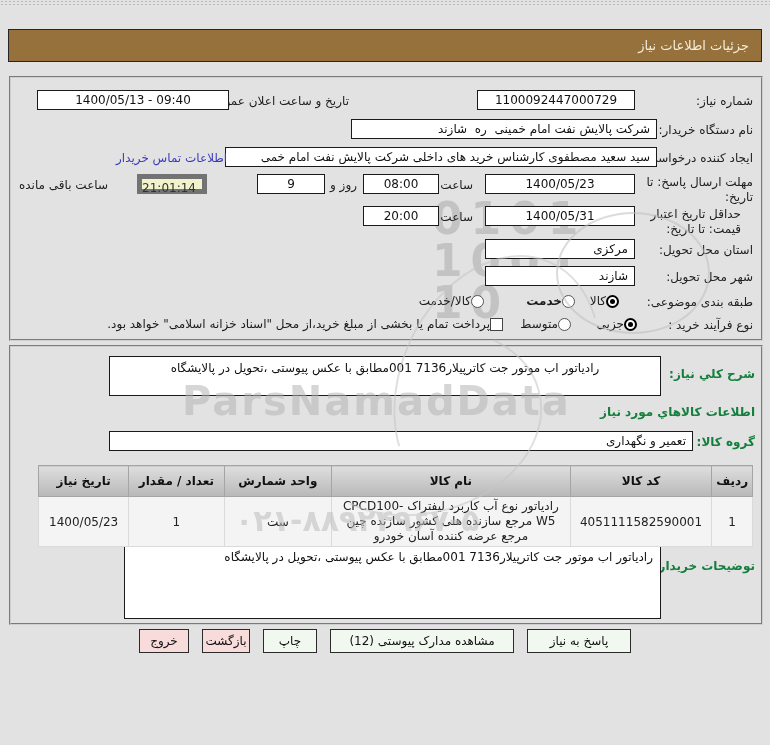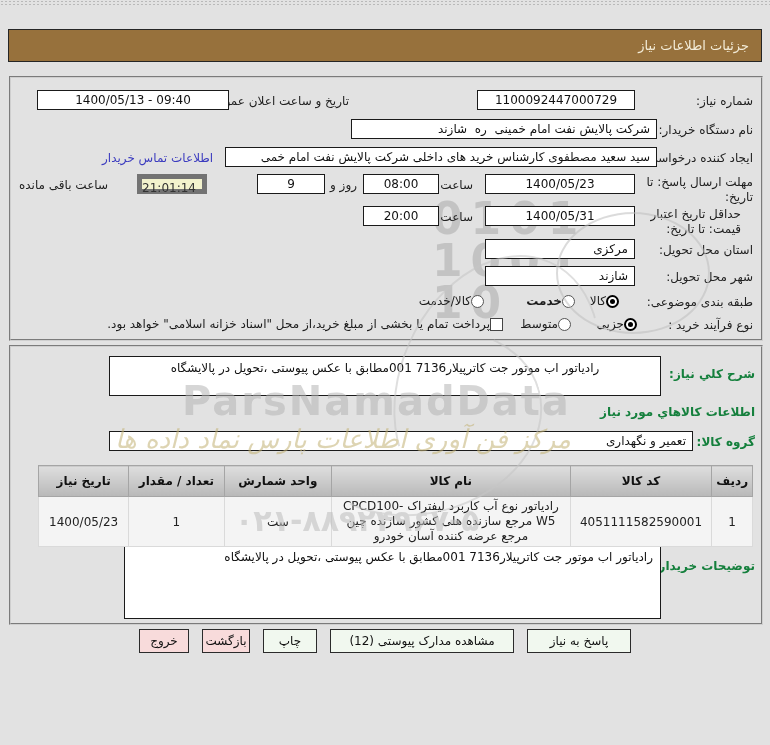--- a/index.html
+++ b/index.html
@@ -80,21 +80,21 @@
     </div>
 
     <div class="row" style="top:41px;">
       <span class="lbl" style="right:8px;">نام دستگاه خریدار:</span>
       <input class="box r" style="right: 104px; width: 306px;" readonly="" value="شرکت پالایش نفت امام خمینی  ره  شازند">
     </div>
 
     <div class="row" style="top:69px;">
       <span class="lbl" style="right:8px;">ایجاد کننده درخواست:</span>
       <input class="box r" style="right: 104px; width: 432px;" readonly="" value="سید سعید مصطفوی کارشناس خرید های داخلی شرکت پالایش نفت امام خمی">
-      <span class="link" style="left:91px;">اطلاعات تماس خریدار</span>
+      <span class="link" style="left:105px;">اطلاعات تماس خریدار</span>
     </div>
 
     <div class="row" style="top:96px;height:34px;">
       <span class="lbl2" style="right:8px;">مهلت ارسال پاسخ: تا تاریخ:</span>
       <input class="box c" style="right: 126px; width: 150px;" readonly="" value="1400/05/23">
       <span class="lbl" style="right:288px;">ساعت</span>
       <input class="box c" style="right: 322px; width: 76px;" readonly="" value="08:00">
       <input class="box c" style="right: 436px; width: 68px;" readonly="" value="9">
       <span class="lbl" style="right:404px;">روز و</span>
       <span class="box c cnt" style="left:126px;width:70px;line-height:18px;">21:01:14</span>
@@ -194,16 +194,15 @@
     <div class="btn light" style="width:54px;">چاپ</div>
     <div class="btn pink" style="width:48px;">بازگشت</div>
     <div class="btn pink" style="width:50px;">خروج</div>
   </div>
 
   <div id="wm-top">
     <div class="wm-shape" style="left:556px;top:212px;width:150px;height:118px;"></div>
     <div class="wm-shape" style="left:400px;top:250px;width:190px;height:260px;border-color:#c6c6c6 transparent transparent #c6c6c6;transform:rotate(24deg);"></div>
     <div class="wm-shape" style="left:300px;top:330px;width:240px;height:180px;border-color:transparent #c6c6c6 #c6c6c6 transparent;transform:rotate(-15deg);"></div>
     <div id="wm-brand">ParsNamadData</div>
-    <div id="wm-fa1">مرکز فن آوری اطلاعات پارس نماد داده ها</div>
     <div id="wm-phone">۰۲۱-۸۸۹۲۴۹۶۷-۵</div>
   </div>
 </div>
 
 </body></html>

